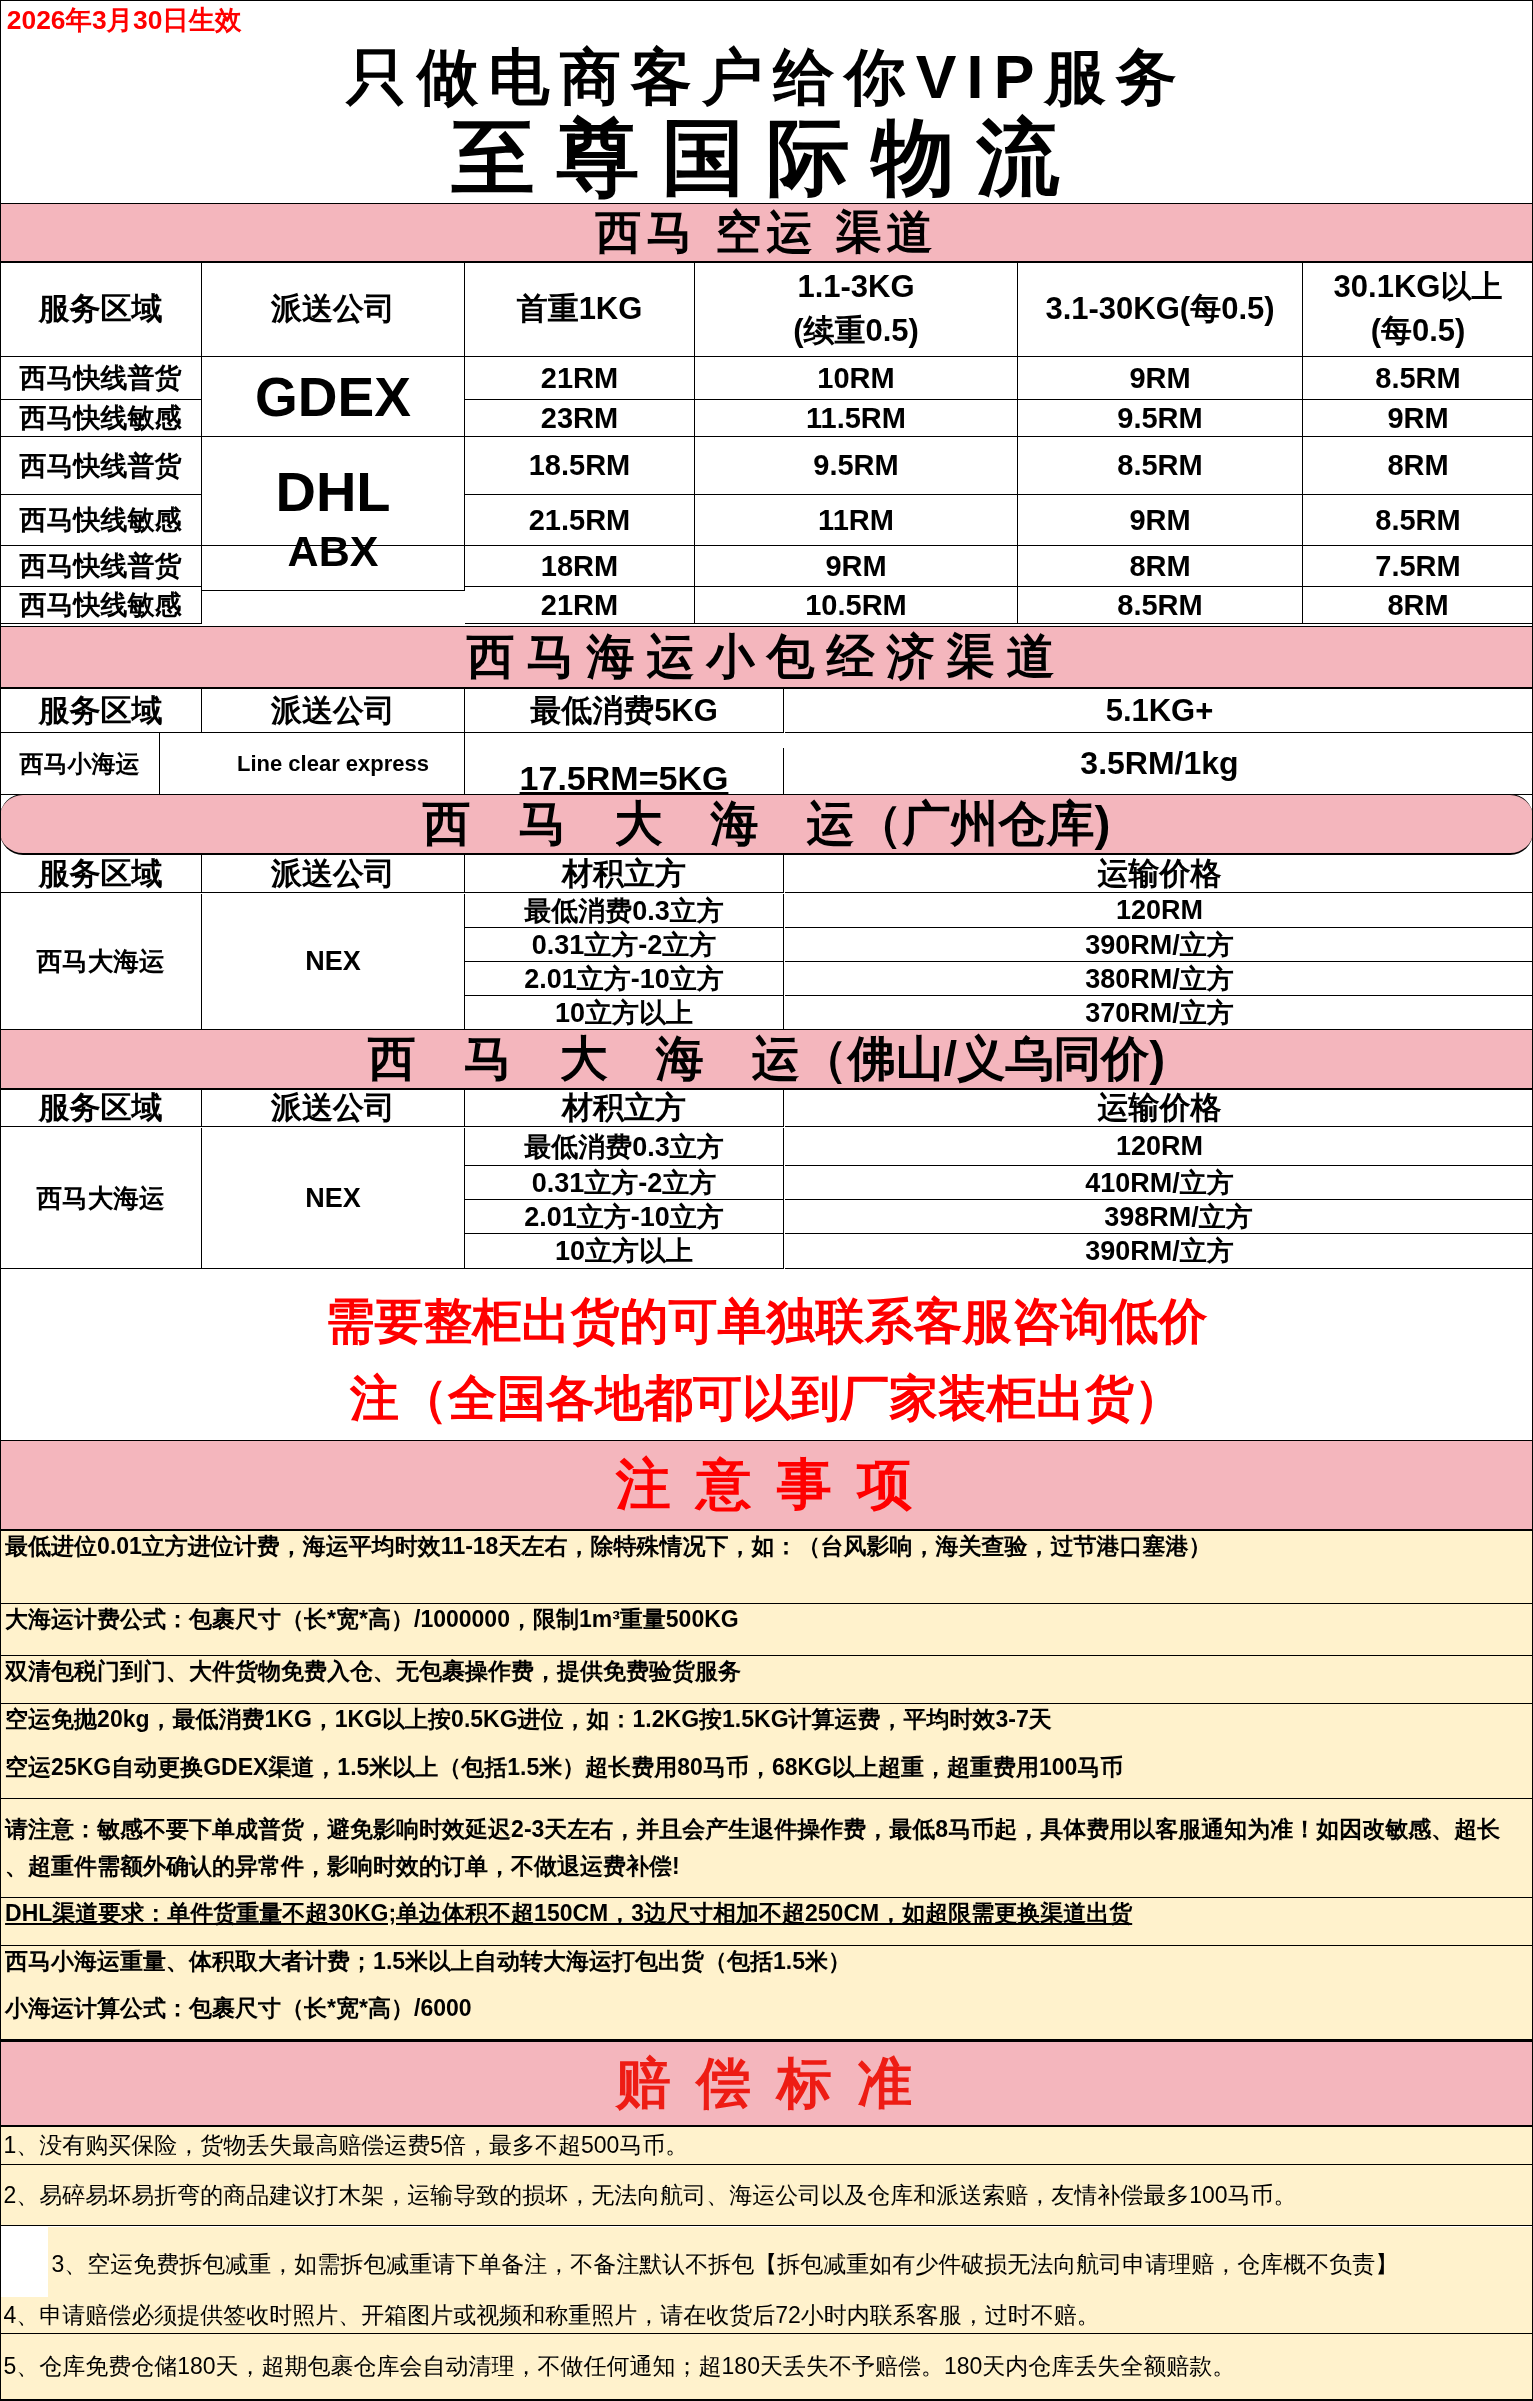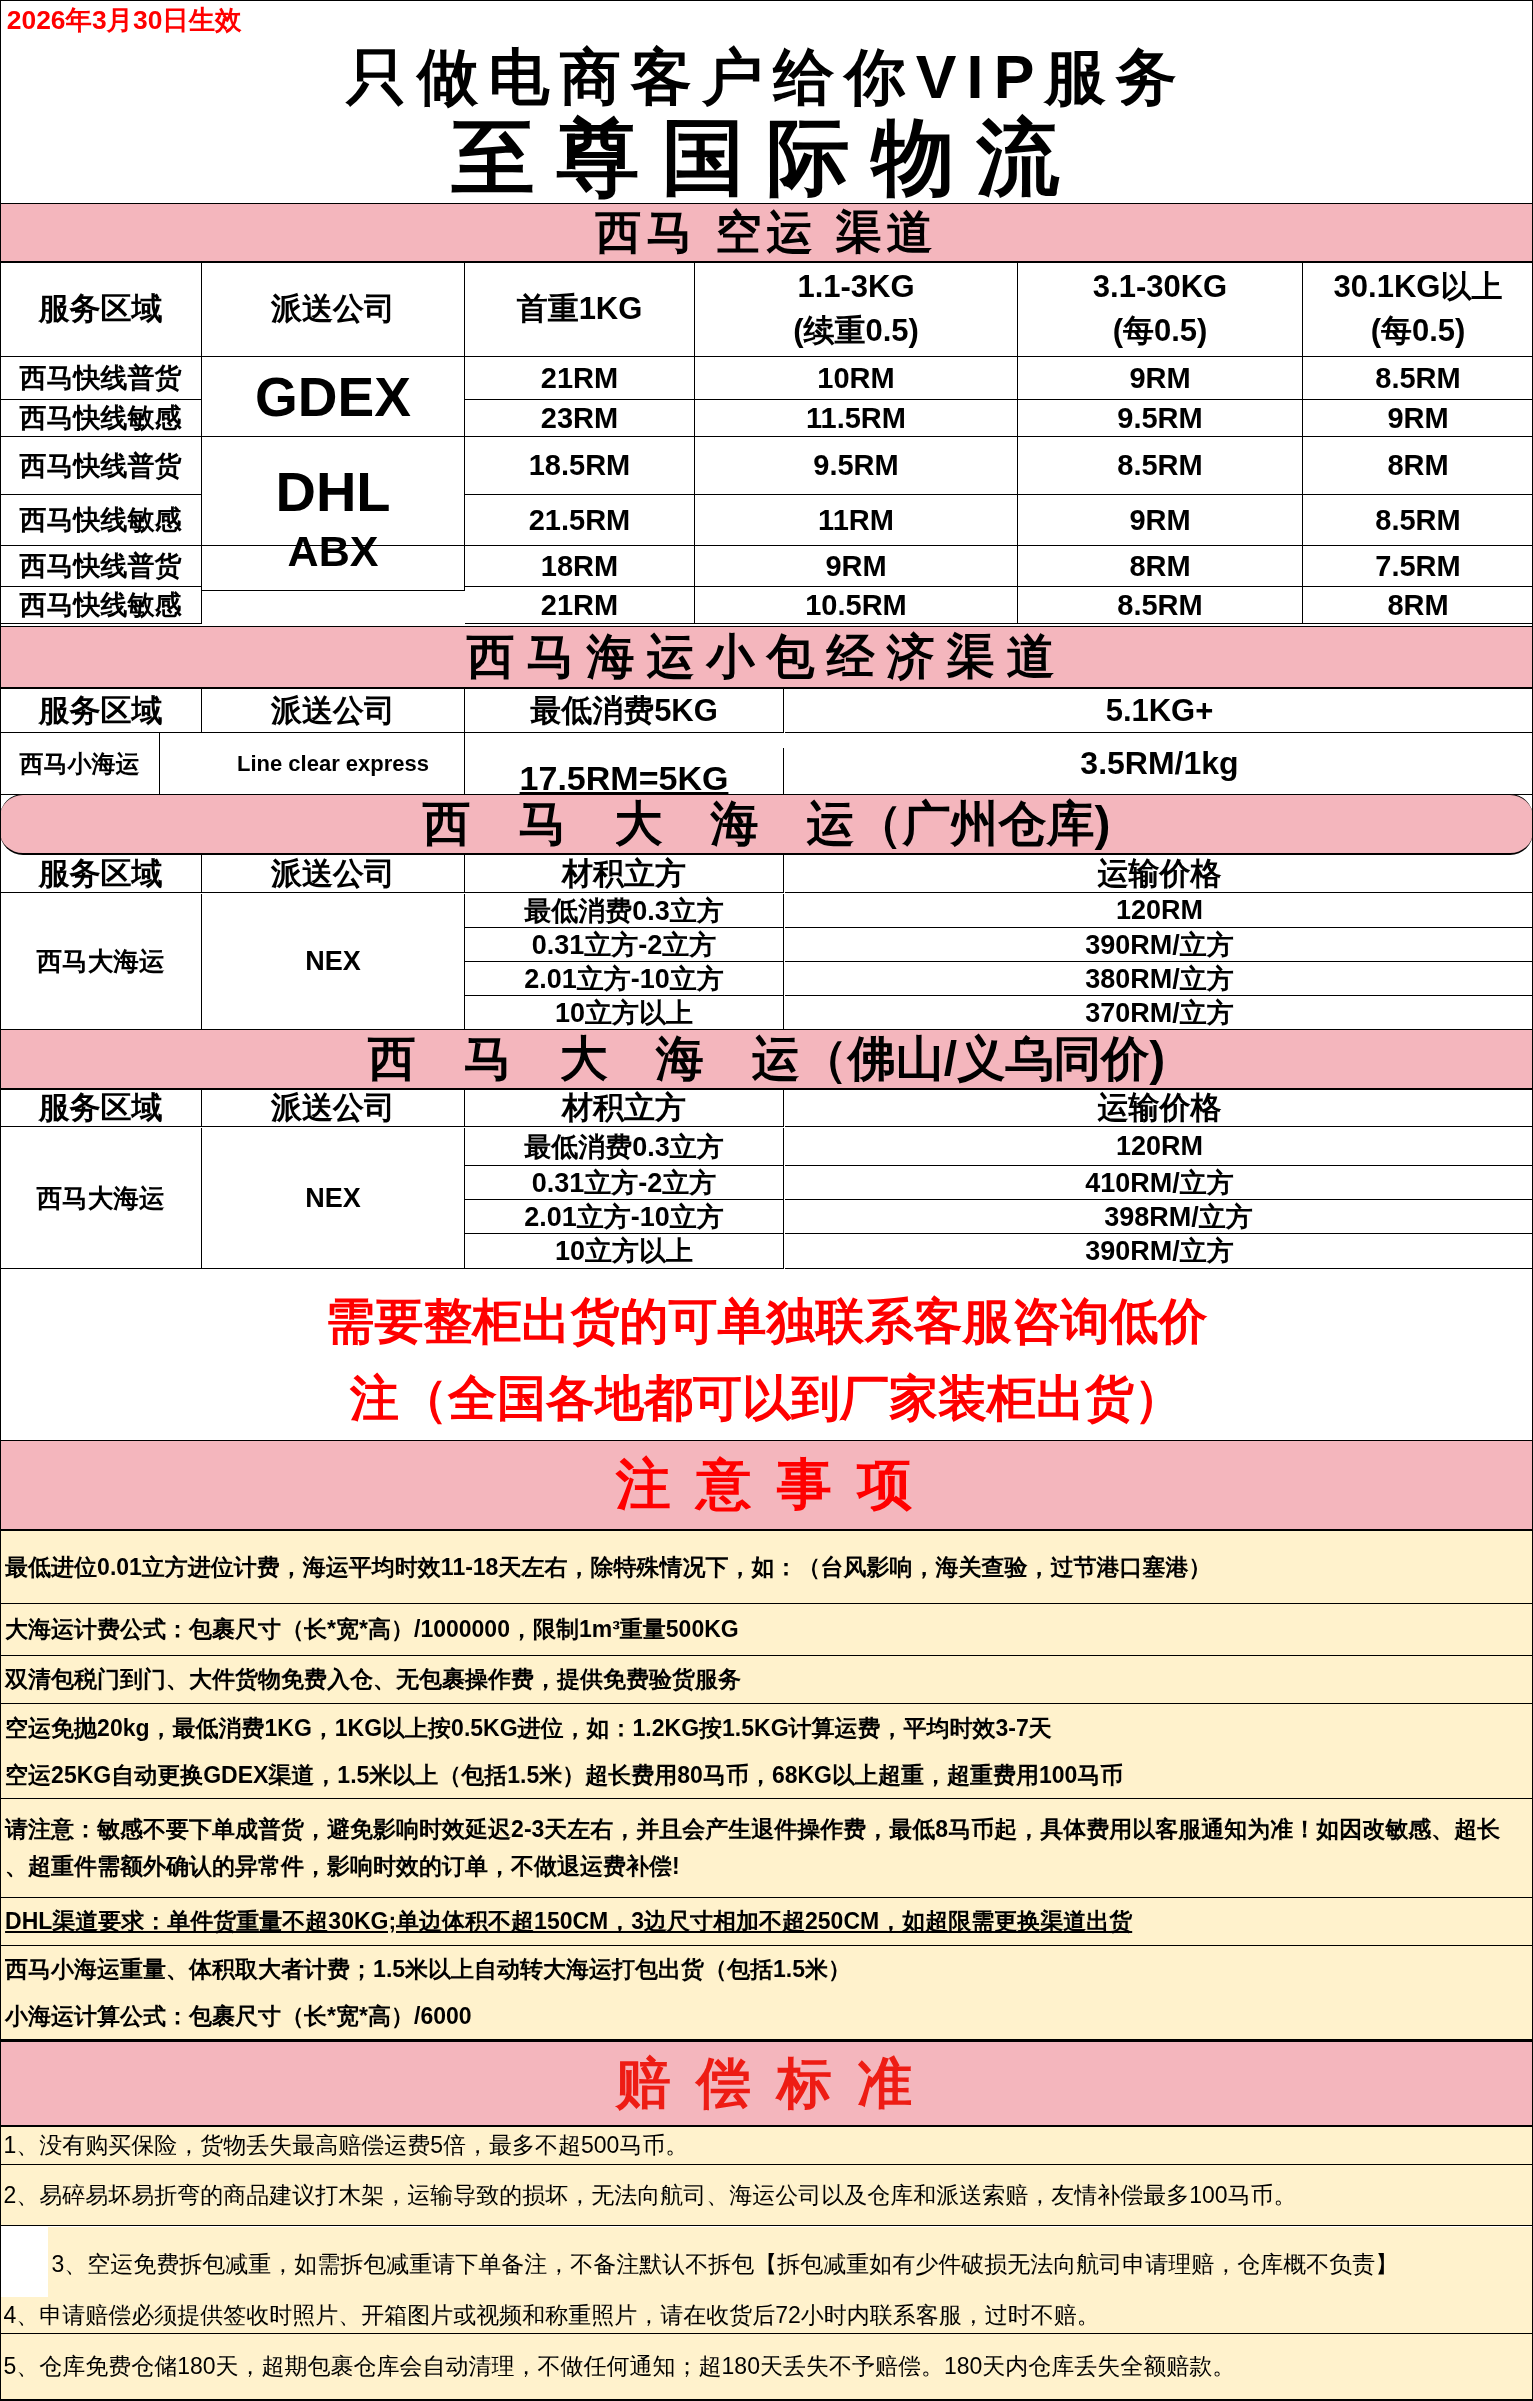--- a/index.html
+++ b/index.html
@@ -7,21 +7,21 @@
   body{position:relative;font-family:"Liberation Sans","DejaVu Sans",sans-serif;color:#000;}
   .abs{position:absolute;}
   .cell{position:absolute;display:flex;align-items:center;justify-content:center;text-align:center;border-right:1.7px solid #000;border-bottom:1.7px solid #000;overflow:hidden;white-space:nowrap;}
   .cell.noright{border-right:none;}
   .pink{background:#F4B6BD;}
   .yellow{background:#FFF2CC;}
   .band{position:absolute;left:0;width:1533px;display:flex;align-items:center;justify-content:center;border-bottom:2.6px solid #000;border-top:1.7px solid #000;font-weight:bold;white-space:nowrap;}
   .hdr{font-size:31px;font-weight:bold;}
   .val{font-size:29px;font-weight:bold;}
   .area{font-size:27px;font-weight:bold;}
-  .note{position:absolute;left:0;width:1533px;display:flex;align-items:center;padding-left:5.1px;border-bottom:1.7px solid #000;font-size:23px;font-weight:bold;white-space:nowrap;overflow:hidden;}
+  .note{position:absolute;left:0;width:1533px;display:flex;padding-left:5.1px;border-bottom:1.7px solid #000;font-size:23px;font-weight:bold;white-space:nowrap;overflow:hidden;}
   .comp{position:absolute;left:0;width:1533px;display:flex;align-items:center;padding-left:3.4px;border-bottom:1.7px solid #000;font-size:23px;white-space:nowrap;overflow:hidden;}
   .frame{position:absolute;left:0;top:0;width:1533px;height:2401px;border:1.7px solid #000;pointer-events:none;}
 </style>
 </head>
 <body>
 
 <div class="abs" style="left:6.8px;top:3.4px;font-size:26.4px;font-weight:bold;color:#FF0000;white-space:nowrap;">2026年3月30日生效</div>
 <div class="abs" style="left:0;top:43px;width:1533px;text-align:center;font-size:61px;font-weight:bold;letter-spacing:10.2px;white-space:nowrap;line-height:68px;">只做电商客户给你VIP服务</div>
 <div class="abs" style="left:0;top:112px;width:1533px;text-align:center;font-size:83px;font-weight:bold;letter-spacing:22px;white-space:nowrap;line-height:92px;">至尊国际物流</div>
 
@@ -37,21 +37,21 @@
   <div class="cell hdr" style="left:202px;top:262px;width:263px;height:95px;">
       <span>派送公司</span>
     </div>
   <div class="cell hdr" style="left:465px;top:262px;width:230px;height:95px;">
       <span>首重1KG</span>
     </div>
   <div class="cell hdr" style="left:695px;top:262px;width:323px;height:95px;flex-direction:column;line-height:44px;">
     <span>1.1-3KG</span>
     <span>(续重0.5)</span>
   </div>
-  <div class="cell hdr" style="left:1018px;top:262px;width:285px;height:95px;flex-direction:column;line-height:44px;">
+  <div class="cell hdr" style="left:1018px;top:262px;width:285px;height:95px;flex-direction:row;line-height:44px;">
     <span>3.1-30KG</span>
     <span>(每0.5)</span>
   </div>
   <div class="cell hdr noright" style="left:1303px;top:262px;width:230px;height:95px;flex-direction:column;line-height:44px;">
     <span>30.1KG以上</span>
     <span>(每0.5)</span>
   </div>
 
   <div class="cell area" style="left:0;top:357px;width:202px;height:43px;">
       <span>西马快线普货</span>

